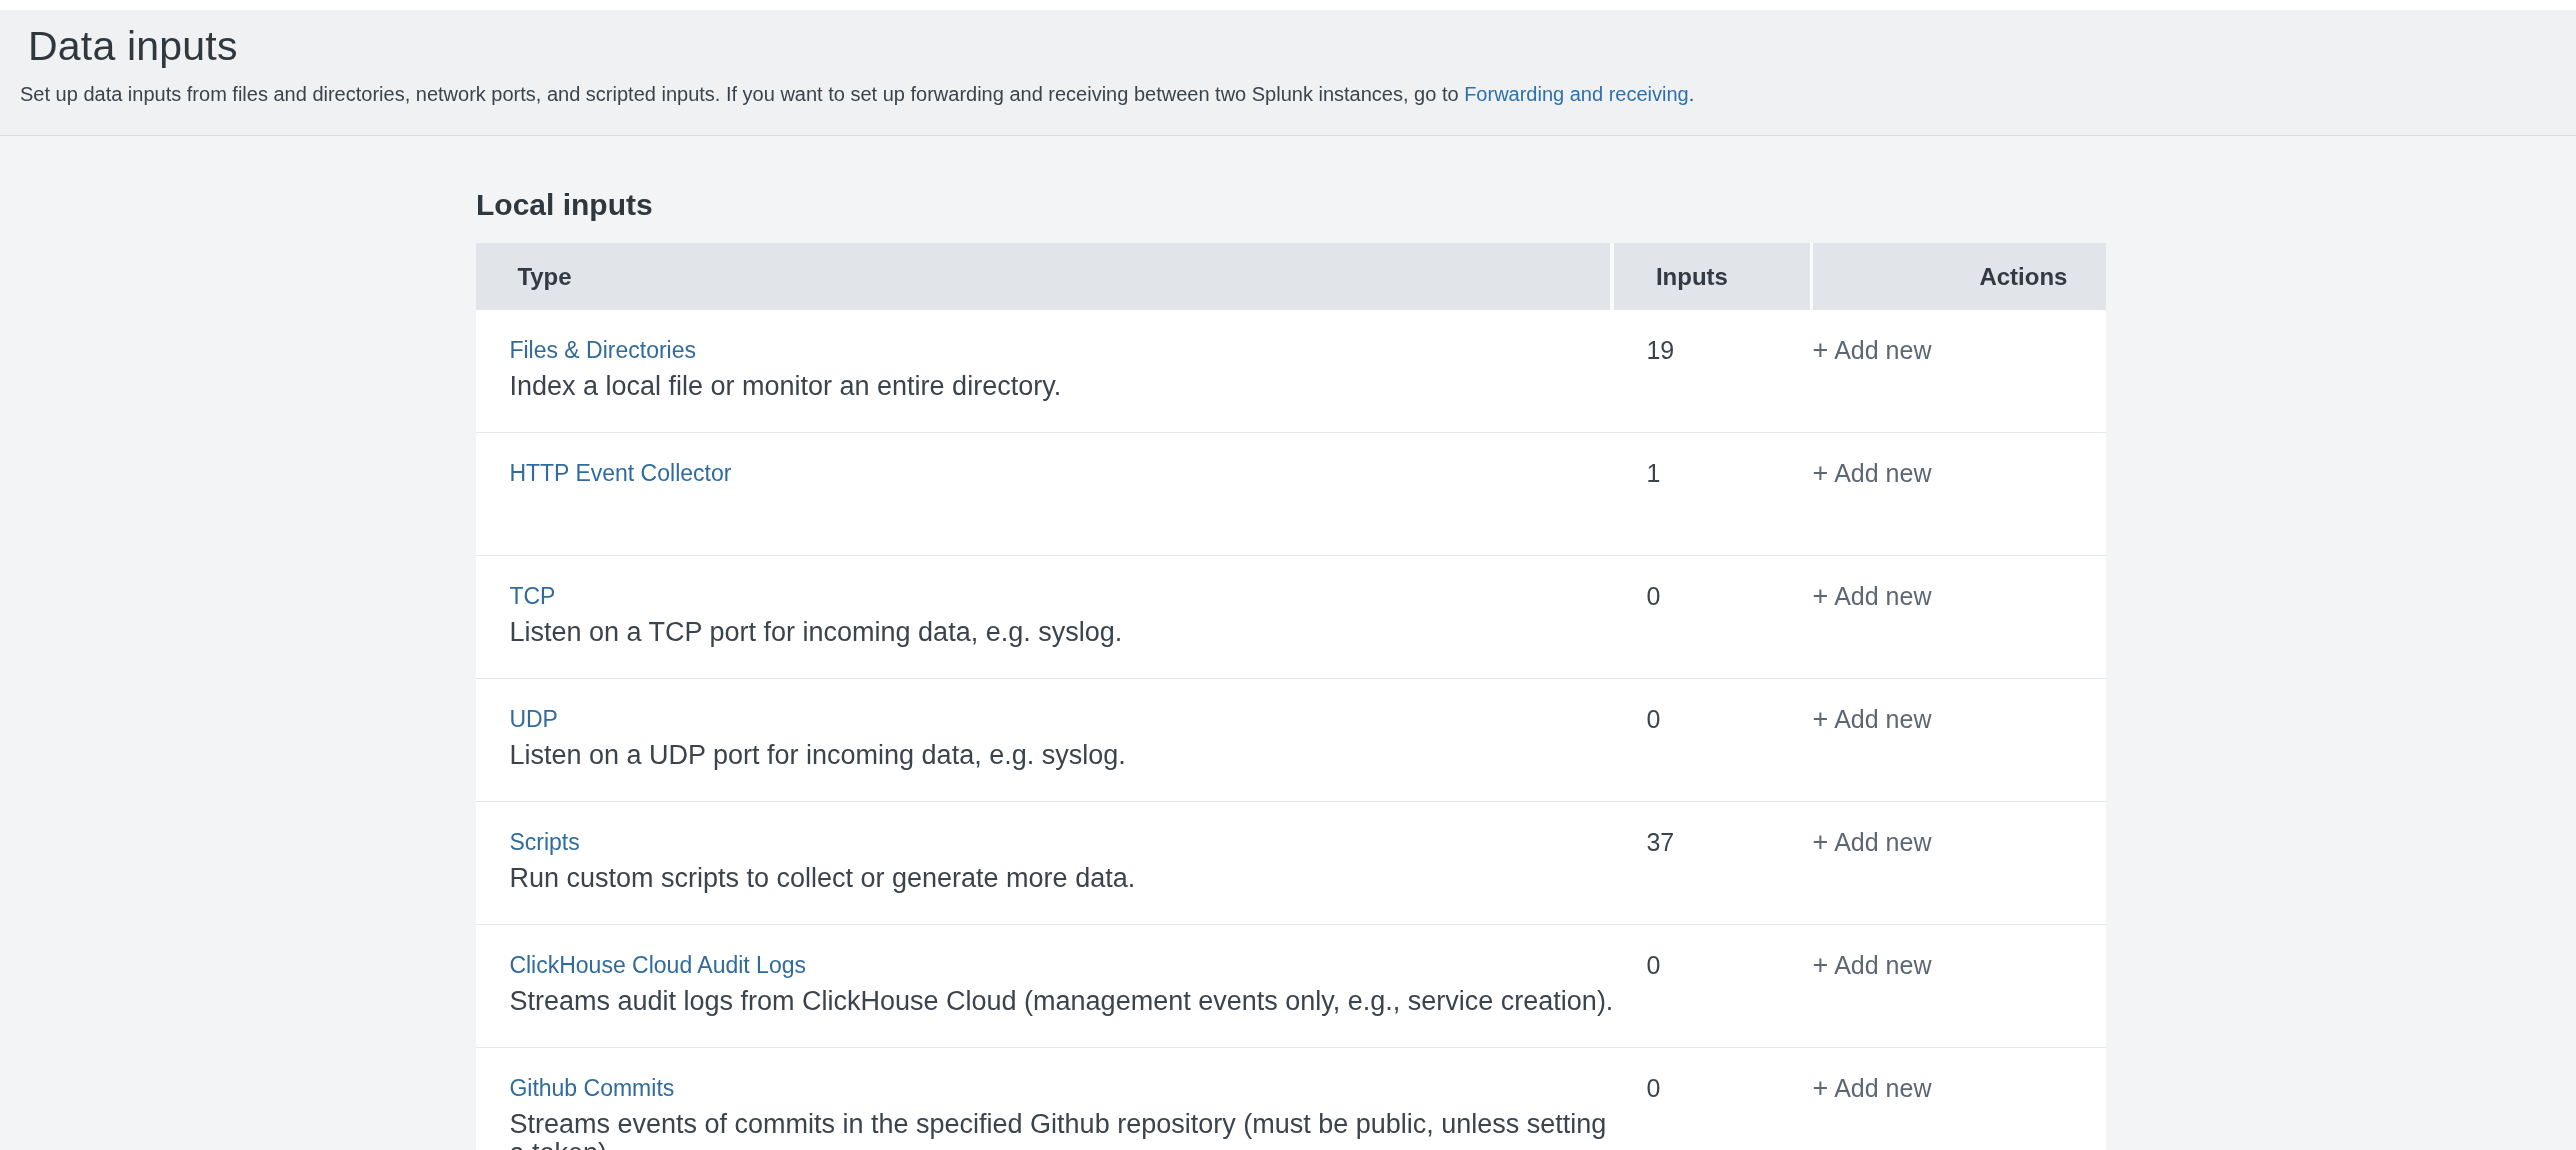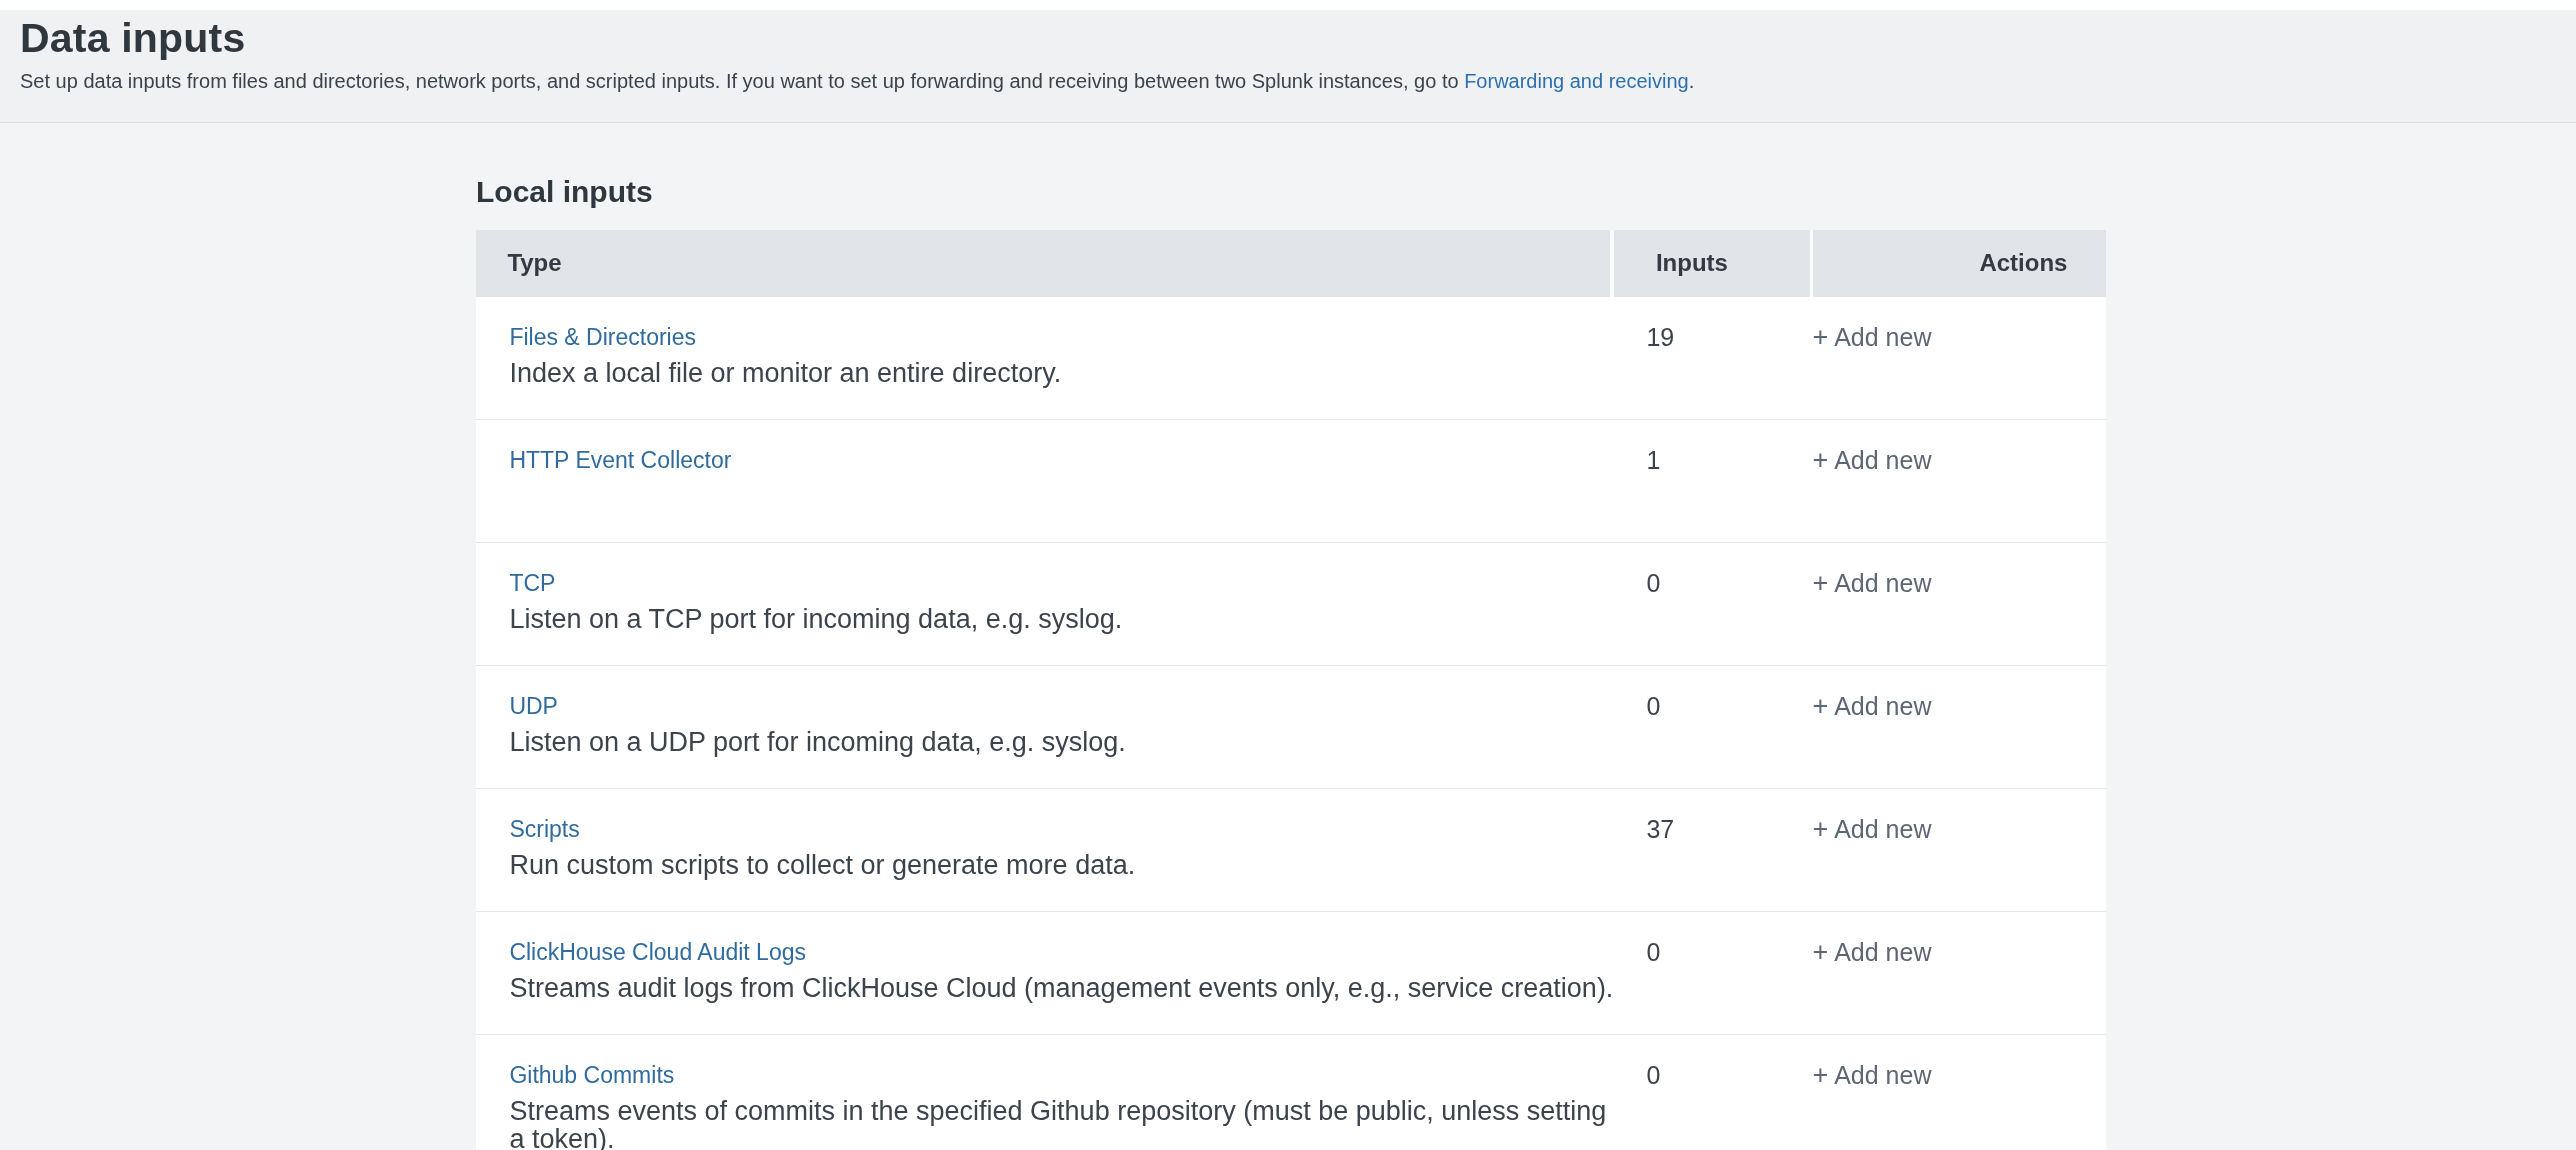--- a/index.html
+++ b/index.html
@@ -19,24 +19,24 @@
     background: #ffffff;
   }
 
   
   .page-header {
     background: #eff1f2;
     border-bottom: 1.7px solid #d9dde1;
     padding: 1.7px 35px 26px 20px;
   }
   .page-title {
-    margin: 0;
+    margin: 8px;
     font-size: 41px;
     line-height: 52px;
-    font-weight: 700;
+    font-weight: 400;
     color: #2f373f;
     letter-spacing: 0.2px;
   }
   .page-subtitle {
     margin-top: 2.6px;
     font-size: 20px;
     line-height: 29px;
     color: #3b434c;
     white-space: nowrap;
   }
@@ -74,21 +74,21 @@
     height: 67px;
   }
   .th {
     background: #e1e4e8;
     display: flex;
     align-items: center;
     font-size: 24px;
     font-weight: 700;
     color: #333a43;
   }
-  .th-type   { padding-left: 31px; }
+  .th-type   { padding-left: 41px; }
   .th-inputs { padding-left: 42px; }
   .th-actions { justify-content: flex-end; padding-right: 39px; }
 
   .tbody { background: #ffffff; }
   .tr {
     display: grid;
     grid-template-columns: 1137px 199px 293px;
     height: 123px;
     border-bottom: 1.7px solid #e3e7ea;
   }

